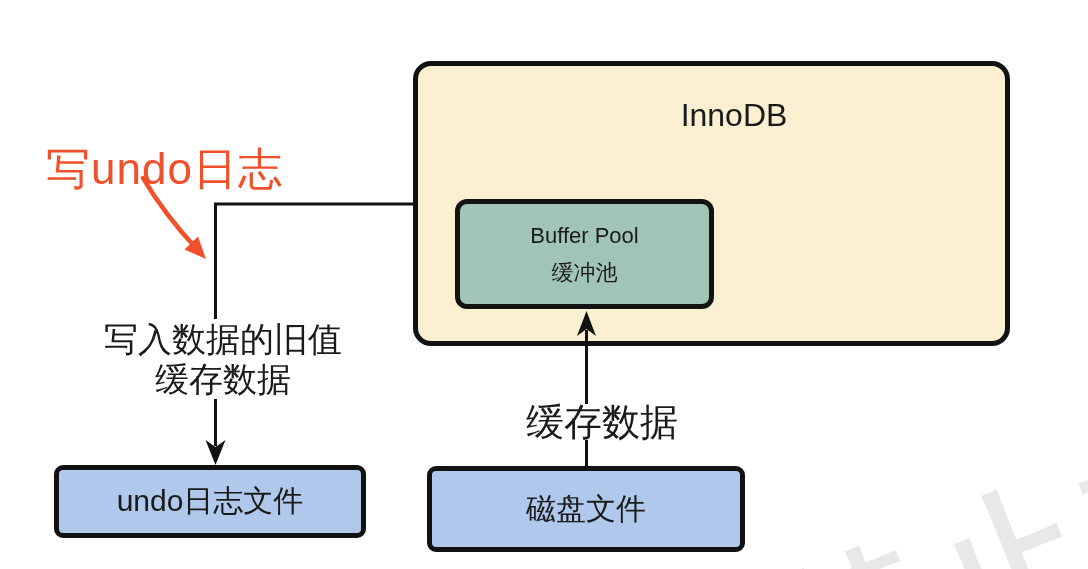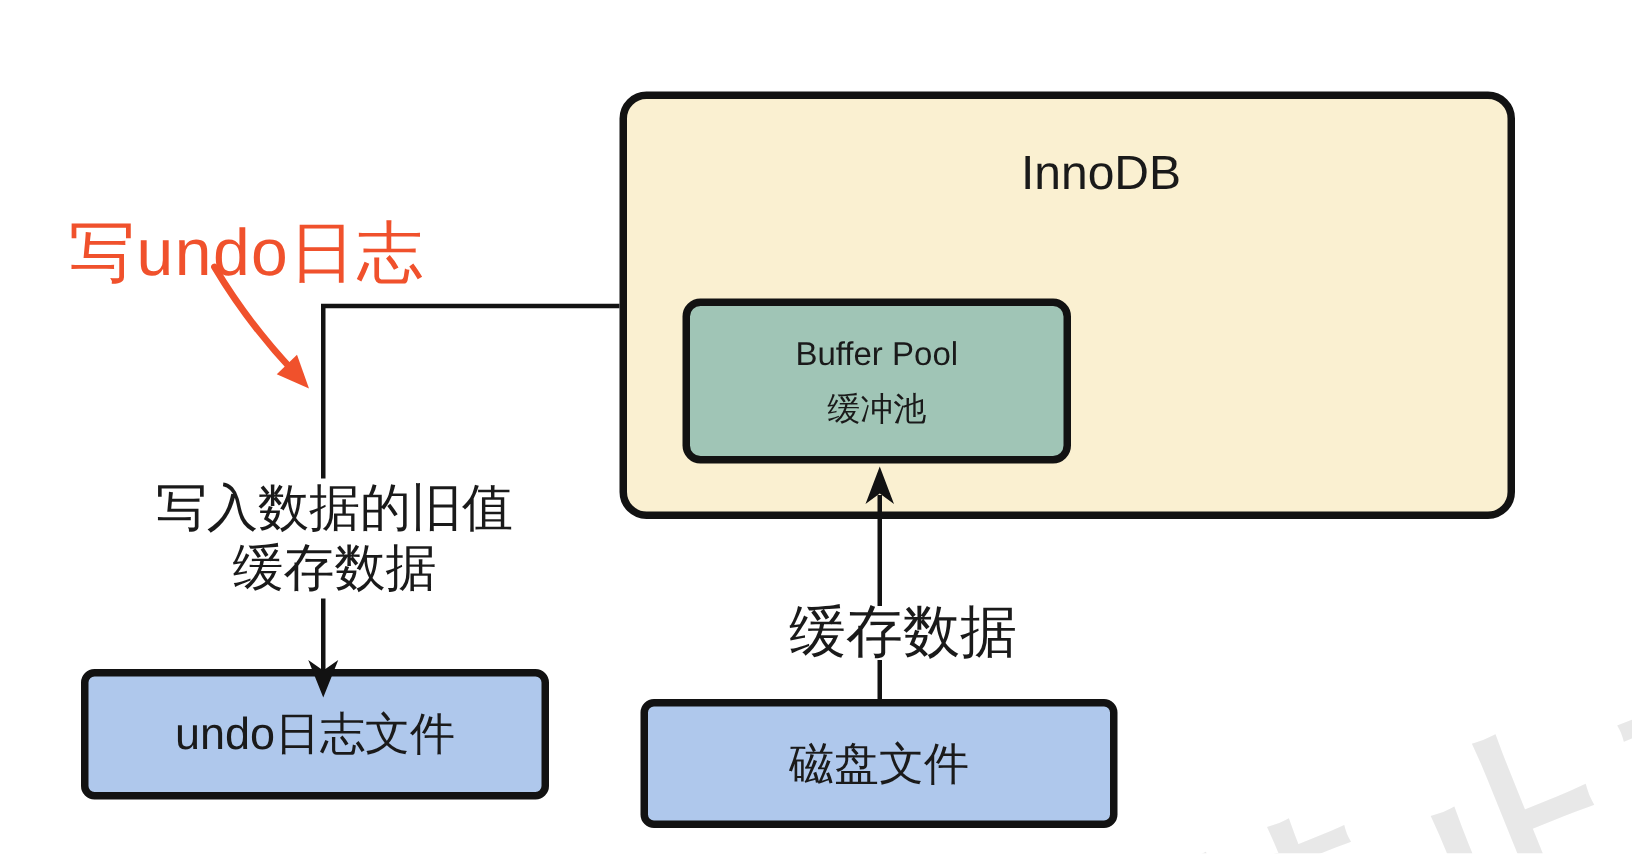--- a/index.html
+++ b/index.html
@@ -66,21 +66,21 @@
     line-height: 37px;
   }
   .file-box {
     display: flex;
     align-items: center;
     justify-content: center;
     background: var(--file_fill, #afc8ec);
     border-radius: 9px;
     font-size: 30px;
   }
-  .undo-file { left: 54px;  top: 446px; width: 312px; height: 87px; }
+  .undo-file { left: 54px;  top: 465px; width: 312px; height: 73px; }
   .disk-file { left: 427px; top: 466px; width: 318px; height: 86px; align-items: center; }
 
   
   .connectors {
     position: absolute;
     left: 0; top: 0;
     width: 1088px; height: 569px;
     z-index: 3;
     pointer-events: none;
   }

